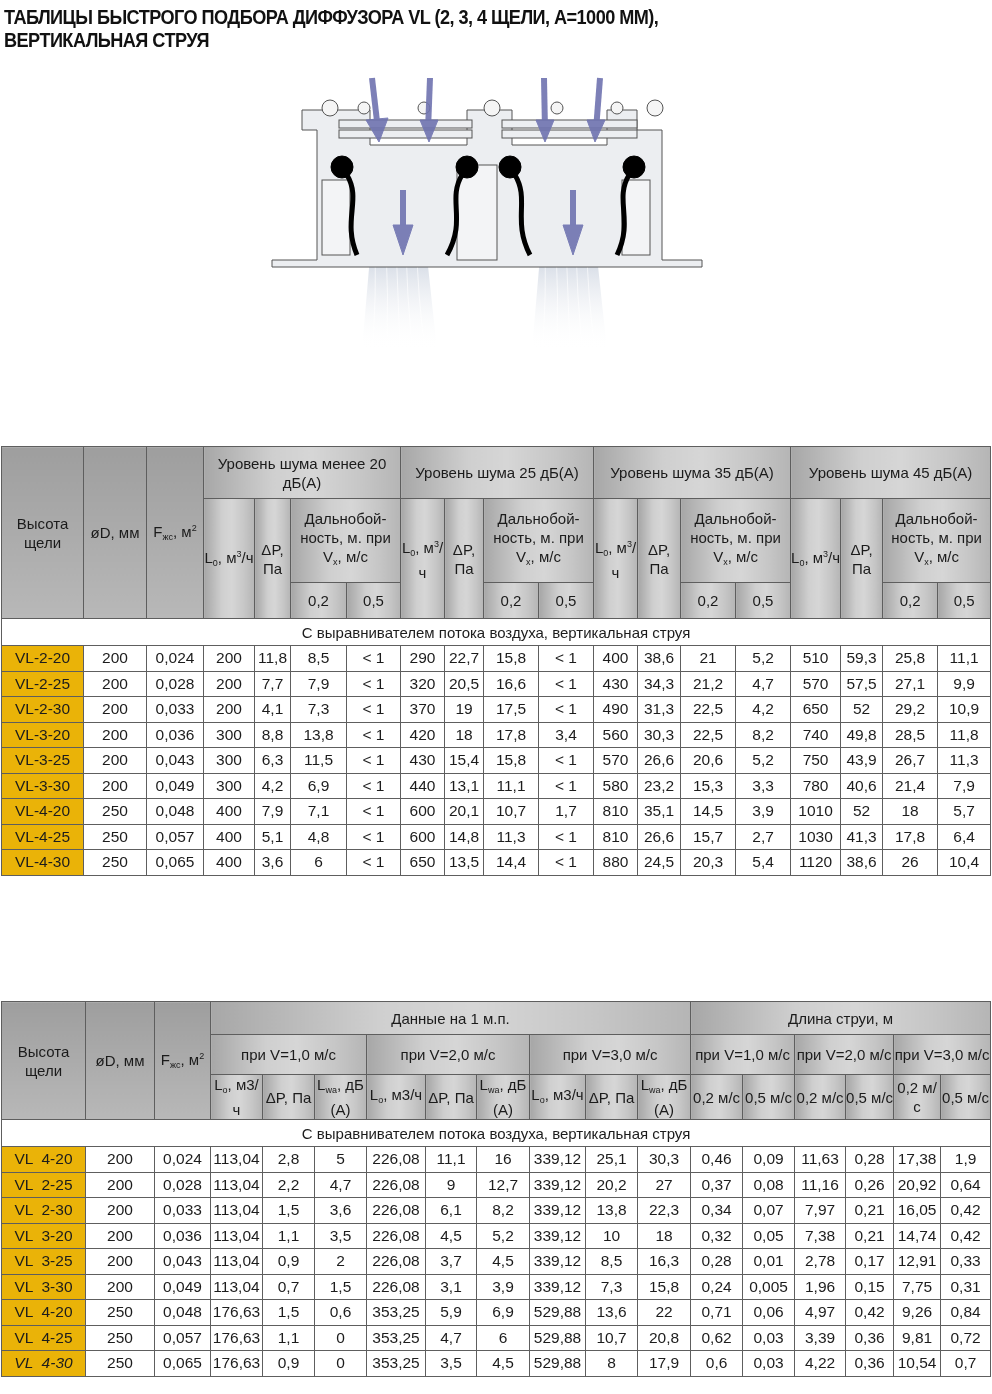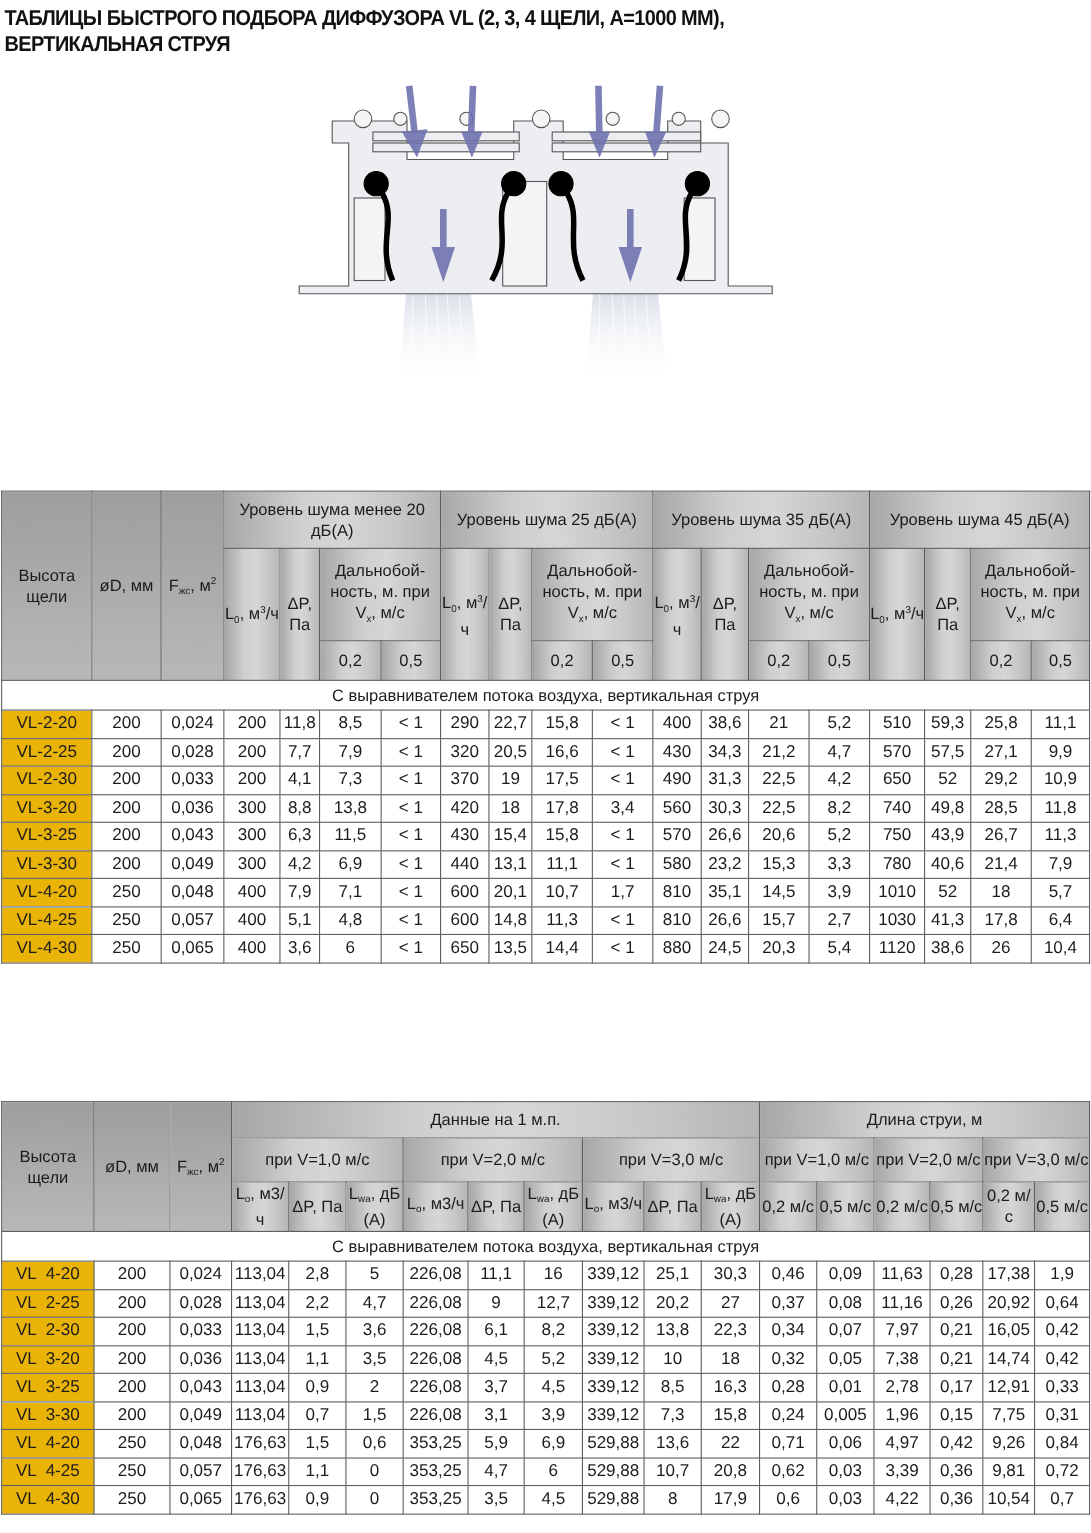--- a/index.html
+++ b/index.html
@@ -573,21 +573,21 @@
         <td>10,7</td>
         <td>20,8</td>
         <td>0,62</td>
         <td>0,03</td>
         <td>3,39</td>
         <td>0,36</td>
         <td>9,81</td>
         <td>0,72</td>
       </tr>
       <tr>
-        <td class="label" style="white-space: pre;">VL  4-30</td>
+        <td class="label" style="white-space: pre; font-style: italic;">VL  4-30</td>
         <td>250</td>
         <td>0,065</td>
         <td>176,63</td>
         <td>0,9</td>
         <td>0</td>
         <td>353,25</td>
         <td>3,5</td>
         <td>4,5</td>
         <td>529,88</td>
         <td>8</td>

